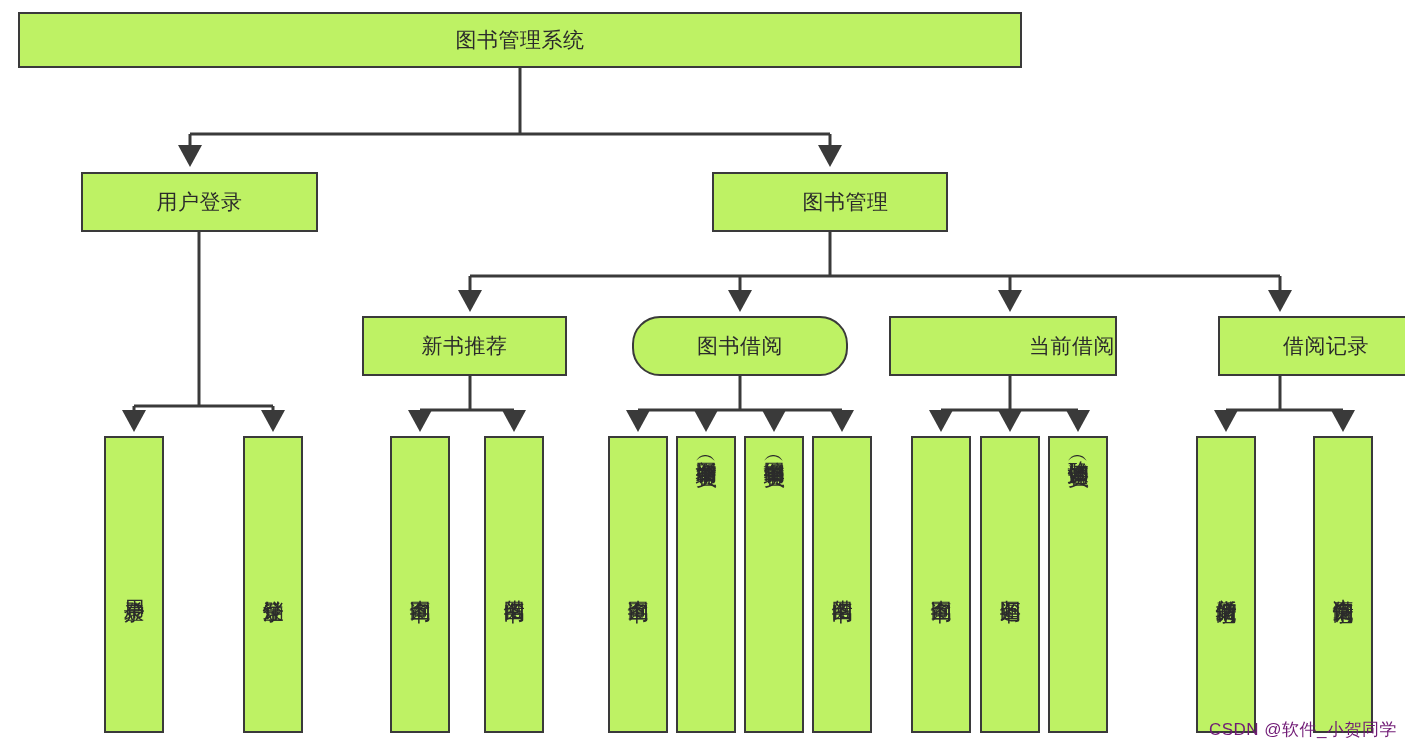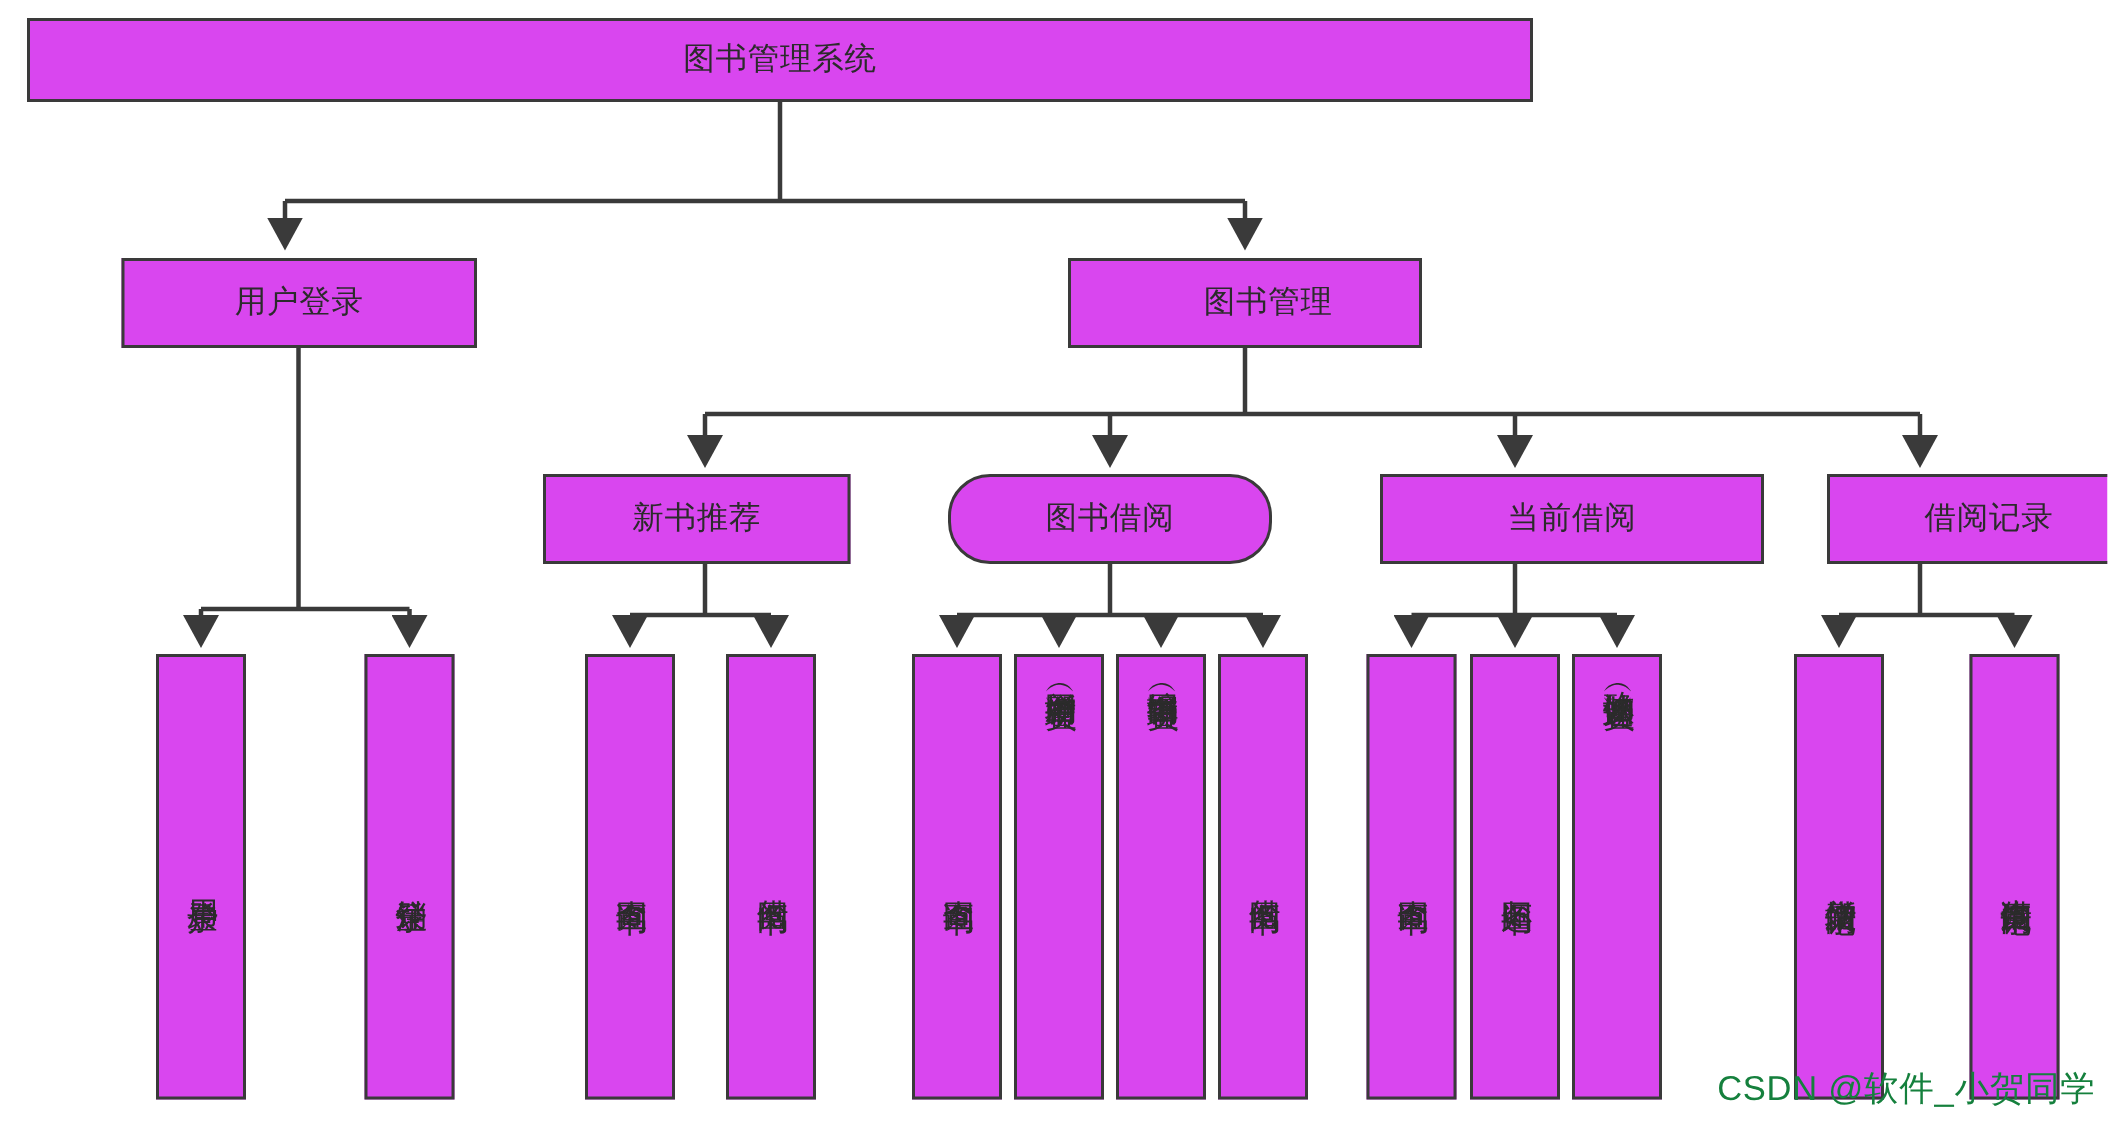--- a/index.html
+++ b/index.html
@@ -22,21 +22,21 @@
     left: 0;
     top: 0;
     width: 1405px;
     height: 747px;
     pointer-events: none;
   }
   .node {
     position: absolute;
     box-sizing: border-box;
     border: 2px solid #3a3a3a;
-    background: #d946ef;
+    background: #bef264;
     display: flex;
     align-items: center;
     justify-content: center;
     color: #2b2b2b;
   }
   .node .label {
     display: block;
     text-align: center;
     line-height: 1.12;
     letter-spacing: 0.5px;
@@ -57,22 +57,22 @@
     margin: 0 auto;
   }
   .node.vert.center .label {
     margin-top: auto;
     margin-bottom: auto;
   }
   #watermark {
     position: absolute;
     right: 8px;
     bottom: 6px;
-    font-size: 23px;
-    color: #15803d;
+    font-size: 17px;
+    color: #701a75;
     white-space: nowrap;
     letter-spacing: 0.5px;
   }
 </style>
 </head>
 <body>
 
 <div id="canvas">
 
   <svg id="wires" viewBox="0 0 1405 747">
@@ -135,21 +135,21 @@
   <div class="node horiz" style="left:712px; top:172px; width:236px; height:60px;padding-left:31px;">
     <span class="label">图书管理</span>
   </div>
 
   <div class="node horiz" style="left:362px; top:316px; width:205px; height:60px;">
     <span class="label">新书推荐</span>
   </div>
   <div class="node horiz" style="left:632px; top:316px; width:216px; height:60px;border-radius:28px;">
     <span class="label">图书借阅</span>
   </div>
-  <div class="node horiz" style="left:920px; top:316px; width:256px; height:60px;">
+  <div class="node horiz" style="left:889px; top:316px; width:228px; height:60px;justify-content:flex-end;">
     <span class="label">当前借阅</span>
   </div>
   <div class="node horiz" style="left:1172px; top:316px; width:216px; height:60px;margin-left:46px;">
     <span class="label">借阅记录</span>
   </div>
 
   <div class="node vert center" style="left:104px; top:436px; width:60px; height:297px;">
     <span class="label">用户登录</span>
   </div>
   <div class="node vert center" style="left:243px; top:436px; width:60px; height:297px;">

